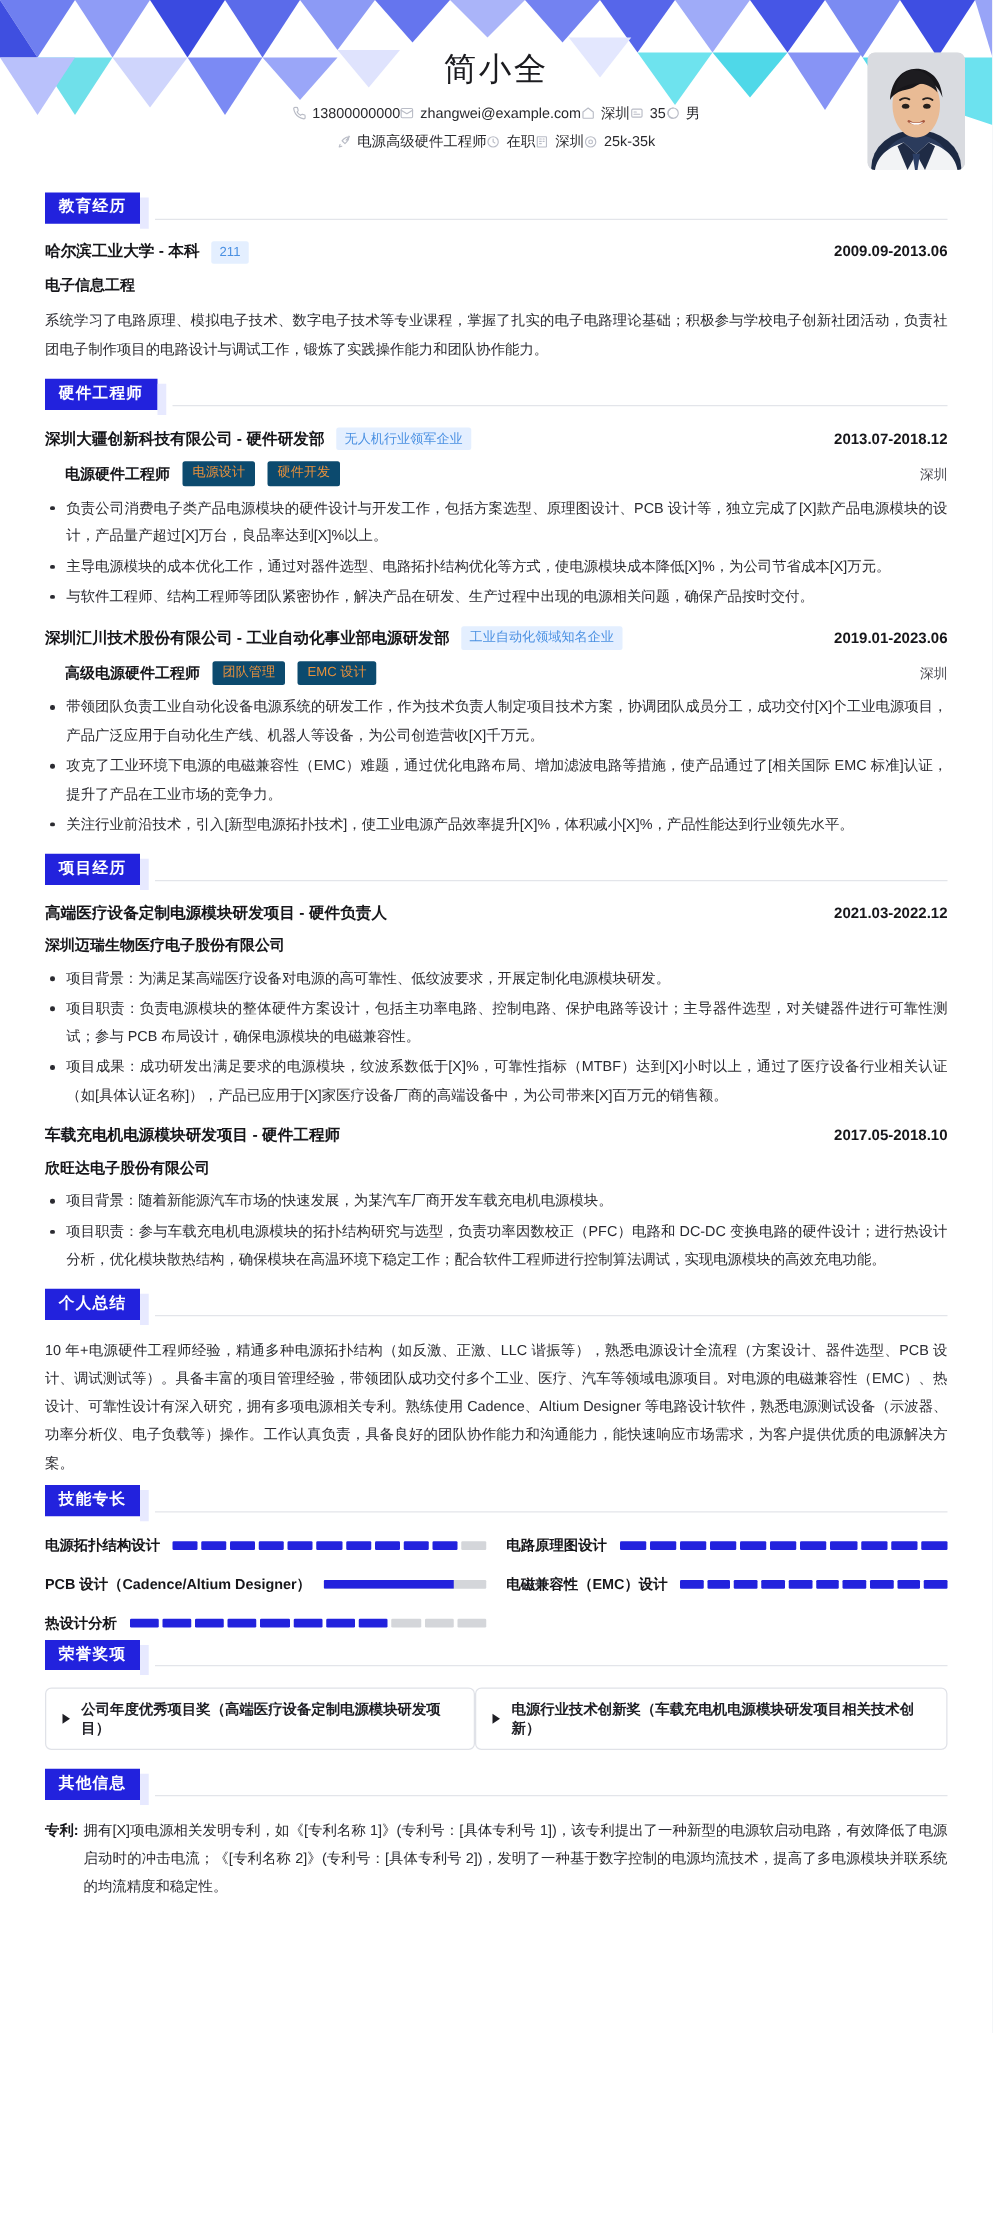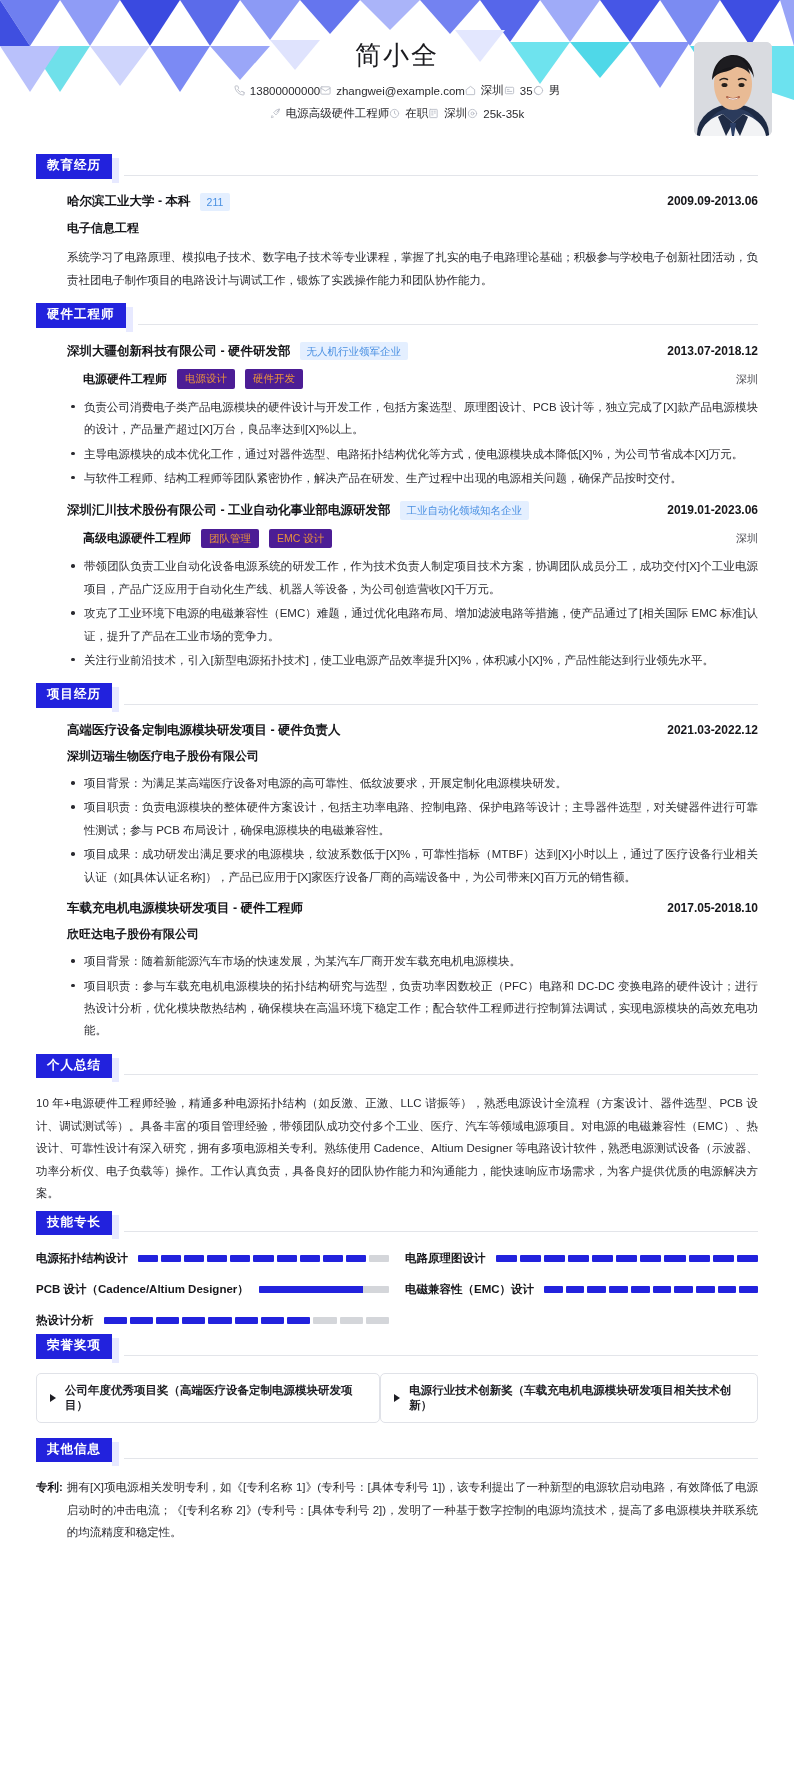--- a/index.html
+++ b/index.html
@@ -95,21 +95,21 @@
   }
   .sec-rule {
     flex: 1;
     height: 1px;
     background: #e3e5ea;
     margin-bottom: 3px;
     margin-left: 12px;
   }
 
   
-  .entry { margin-bottom: 12px; margin-left: 31px; }
+  .entry { margin-bottom: 12px; }
   .entry-top {
     display: flex;
     align-items: baseline;
     justify-content: space-between;
     gap: 10px;
   }
   .entry-title {
     font-size: 12.5px;
     font-weight: bold;
     color: #16161a;
@@ -146,21 +146,21 @@
     align-items: center;
     gap: 10px;
     flex-wrap: wrap;
   }
   .role {
     font-size: 12px;
     font-weight: bold;
     color: #16161a;
   }
   .tag-orange {
-    background: #4c1d95;
+    background: #0c4a6e;
     color: #e8913c;
     font-size: 10.5px;
     padding: 2px 8px;
     border-radius: 2px;
     line-height: 1.45;
   }
   .loc {
     font-size: 11px;
     color: #4a4a52;
     white-space: nowrap;

